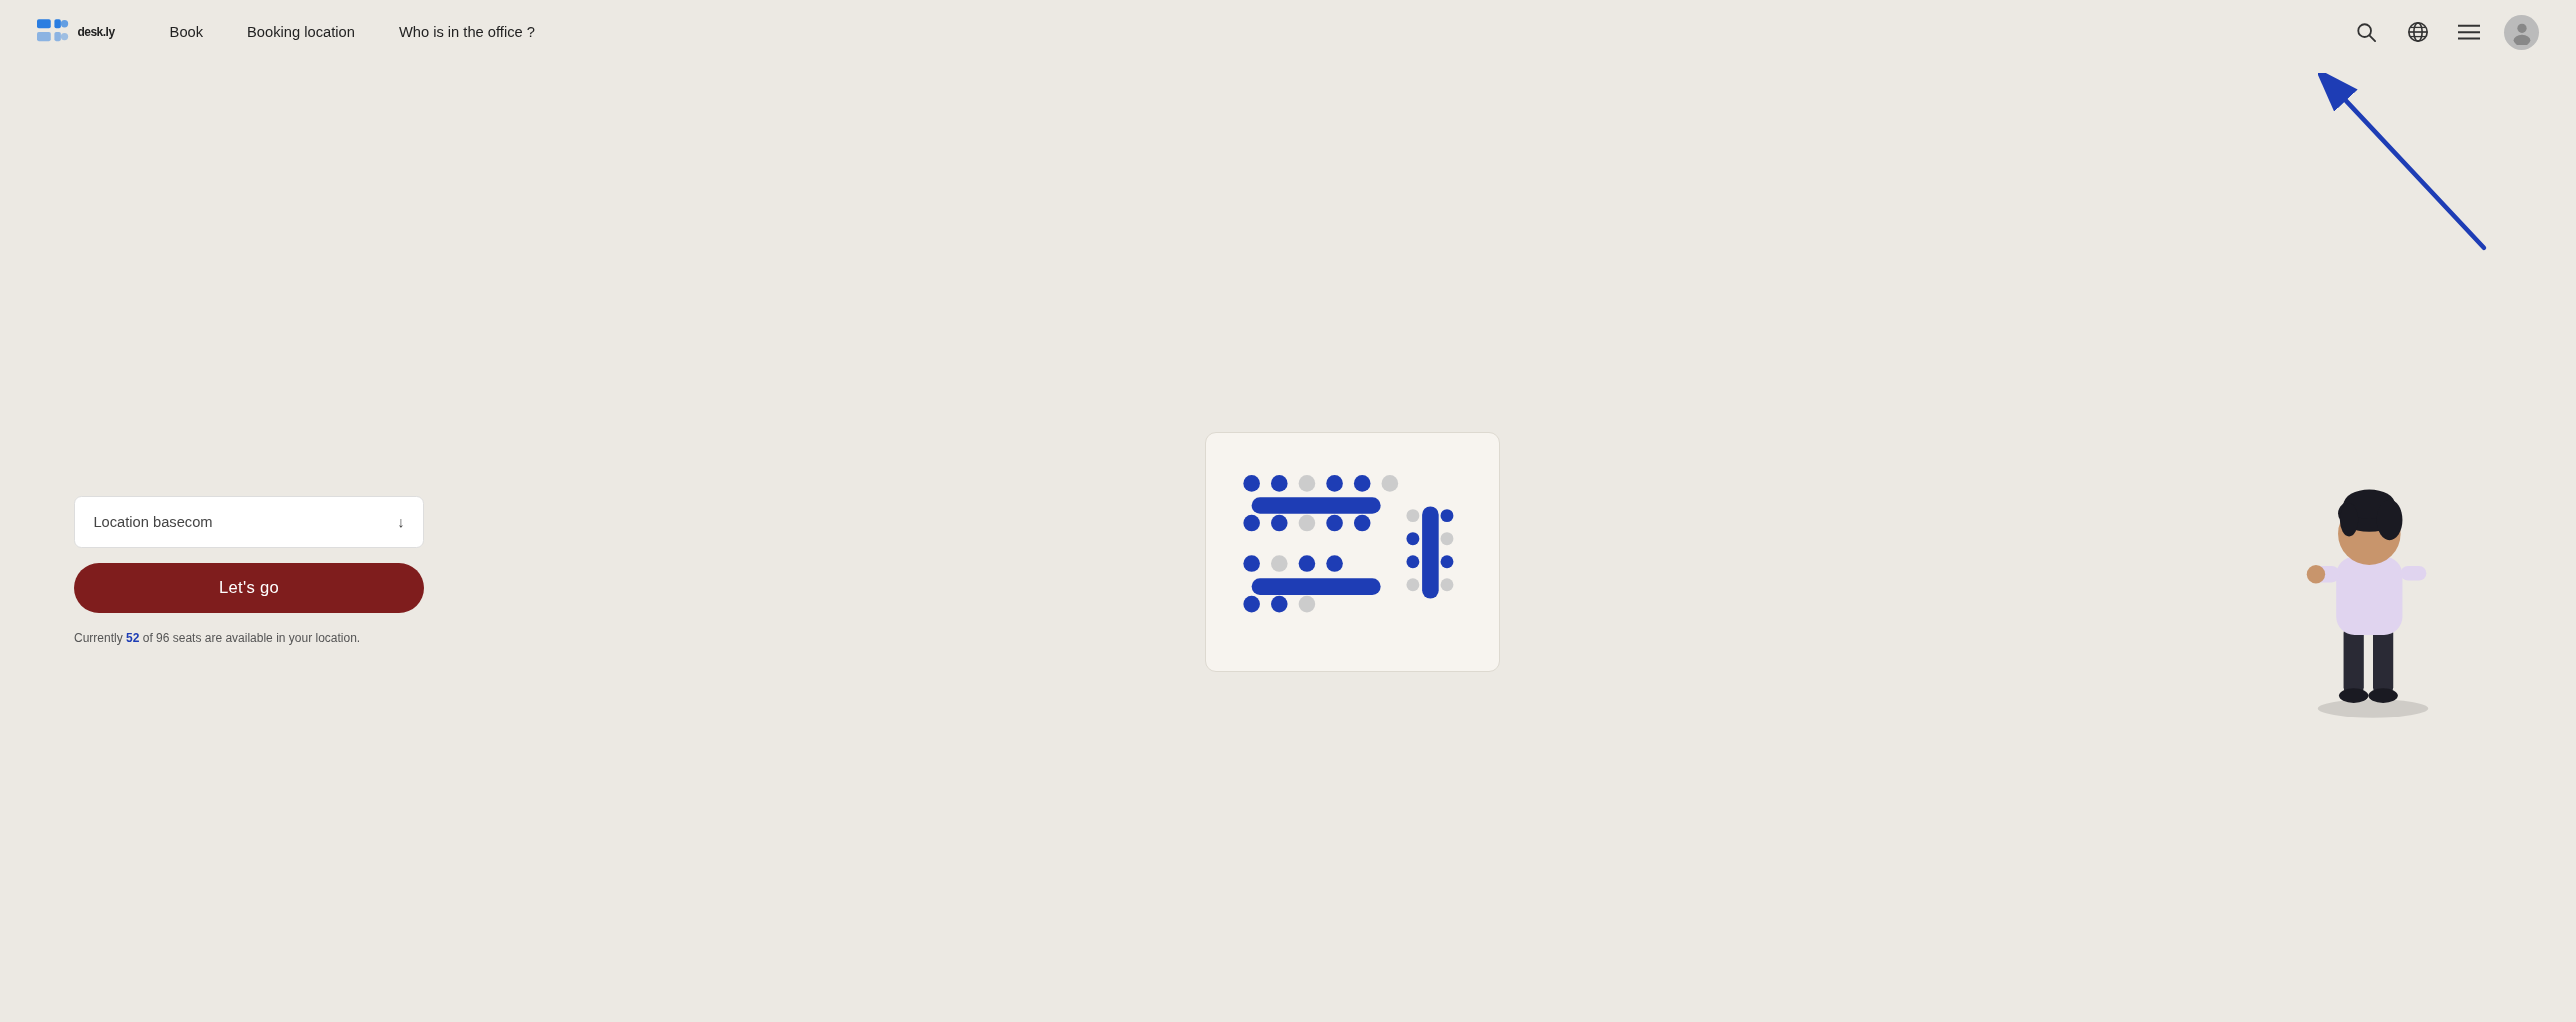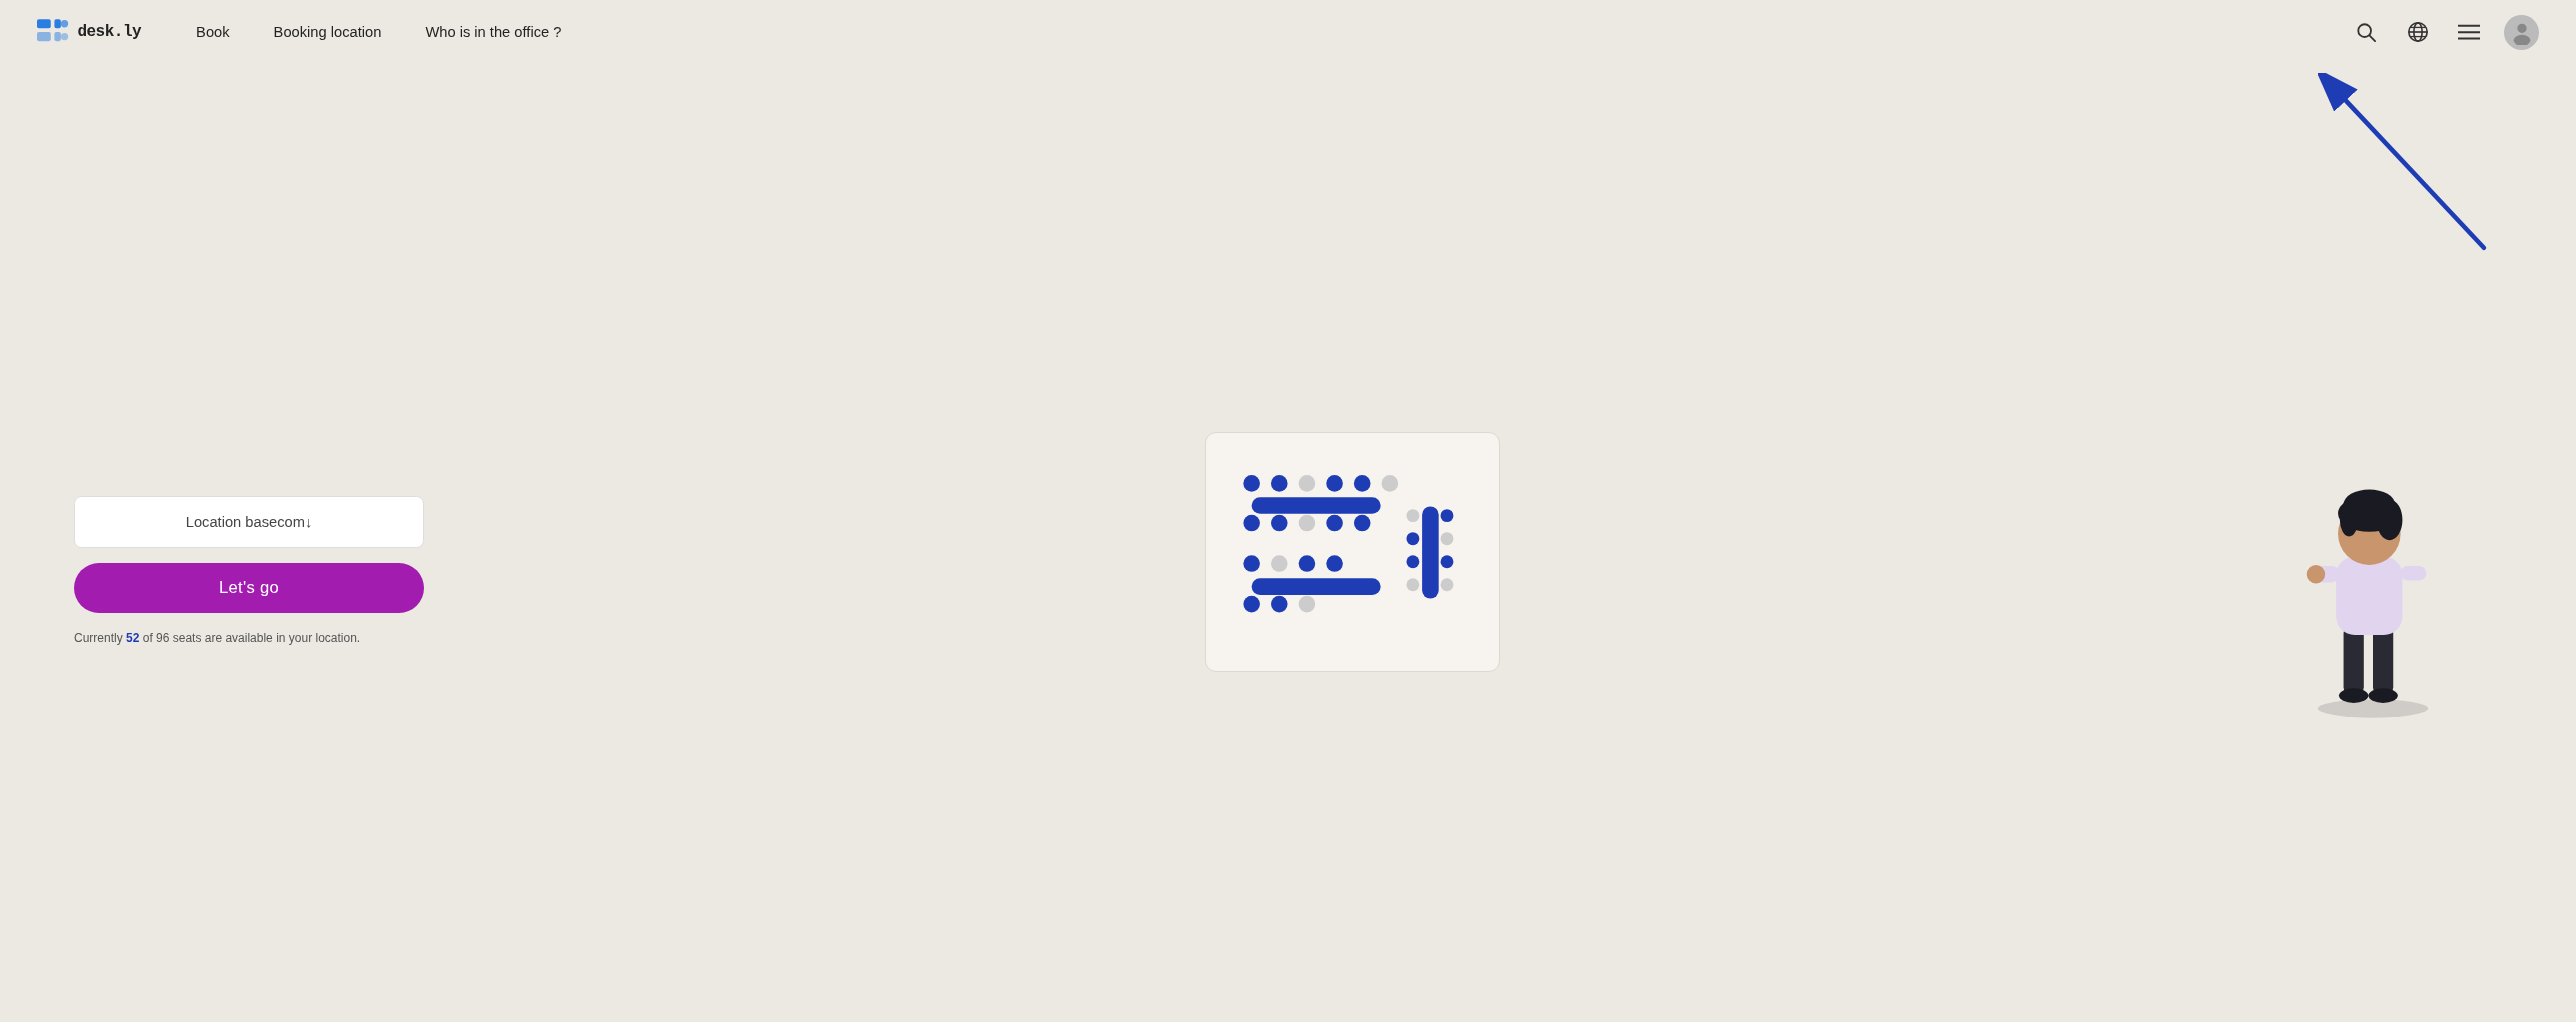--- a/index.html
+++ b/index.html
@@ -26,25 +26,24 @@
       gap: 7.4px;
       margin-right: 55px;
     }
 
     .logo-icon {
       width: 33px;
       height: 26px;
     }
 
     .logo-text {
-      font-size: 16px;
+      font-size: 12px;
       font-weight: 600;
       color: #222;
       letter-spacing: -0.5px;
-      font-family: Liberation Mono, monospace;
     }
 
     .nav-links {
       display: flex;
       align-items: flex-start;
       gap: 44px;
       flex: 1;
     }
 
     .nav-link {
@@ -108,41 +107,41 @@
     }
 
     .location-select {
       width: 350px;
       height: 52px;
       background: #fff;
       border: 0.9px solid #ddd;
       border-radius: 7.4px;
       display: flex;
       align-items: center;
-      justify-content: center;
+      justify-content: space-between;
       padding: 0 18.4px;
       cursor: pointer;
       margin-bottom: 14.7px;
     }
 
     .location-select span {
       font-size: 14.7px;
       color: #444;
     }
 
     .dropdown-arrow {
       color: #2a3fd6;
       font-size: 16.6px;
       font-weight: bold;
     }
 
     .lets-go-btn {
       width: 350px;
       height: 50px;
-      background: #a21caf;
+      background: #7f1d1d;
       color: #fff;
       border: none;
       border-radius: 28px;
       font-size: 16.6px;
       font-weight: 500;
       cursor: pointer;
       margin-bottom: 18.4px;
       letter-spacing: 0.3px;
     }
 

